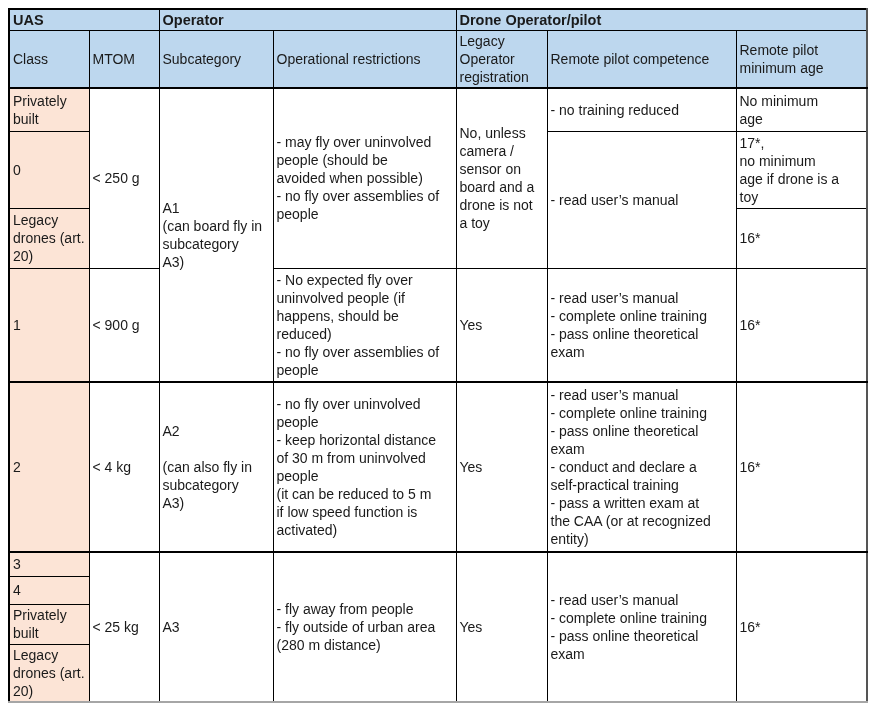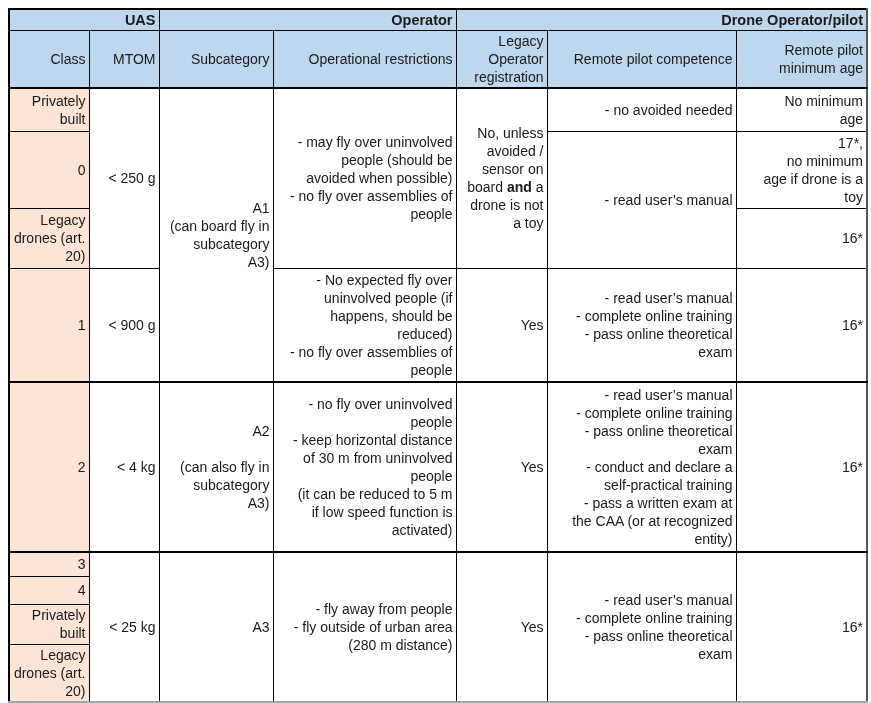--- a/index.html
+++ b/index.html
@@ -20,36 +20,36 @@
     border-collapse: collapse;
     table-layout: fixed;
     width: 858px;
     background: #ffffff;
     border: 2px solid #000000;
     border-right-color: #555555;
     border-bottom-color: #a6a6a6;
   }
   .uas-table th, .uas-table td {
     border: 1px solid #000000;
-    text-align: right;
+    text-align: left;
     vertical-align: middle;
     white-space: pre-line;
     padding: 1px 3px;
     font-size: 14px;
     line-height: 18px;
     font-weight: normal;
     overflow: hidden;
     box-sizing: border-box;
   }
   .uas-table thead th { background: var(--header-bg, #BDD7EE); }
   tr.h1 th { font-weight: bold; font-size: 14.5px; }
   tr.h2 th { border-bottom-width: 2px; }
   td.cls { background: var(--class-bg, #FCE4D6); }
   tr.sep td { border-top-width: 2px; }
-  .bold { font-weight: bold; }
+  .bold { font-weight: normal; }
 </style>
 </head>
 <body>
 
 <div class="page">
   <table class="uas-table">
     <colgroup>
       <col style="width:80px">
         <col style="width:70px">
         <col style="width:114px">
@@ -81,26 +81,26 @@
         <td rowspan="4">A1
 (can board fly in
 subcategory
 A3)</td>
         <td rowspan="3">- may fly over uninvolved
 people (should be
 avoided when possible)
 - no fly over assemblies of
 people</td>
         <td rowspan="3"><span>No, unless
-avoided /
+camera /
 sensor on
 board </span><span class="bold">and</span><span> a
 drone is not
 a toy</span></td>
-        <td>- no avoided needed</td>
+        <td>- no training reduced</td>
         <td>No minimum
 age</td>
       </tr>
       <tr style="height:77px">
         <td class="cls">0</td>
         <td rowspan="2">- read user’s manual</td>
         <td>17*,
 no minimum
 age if drone is a
 toy</td>

